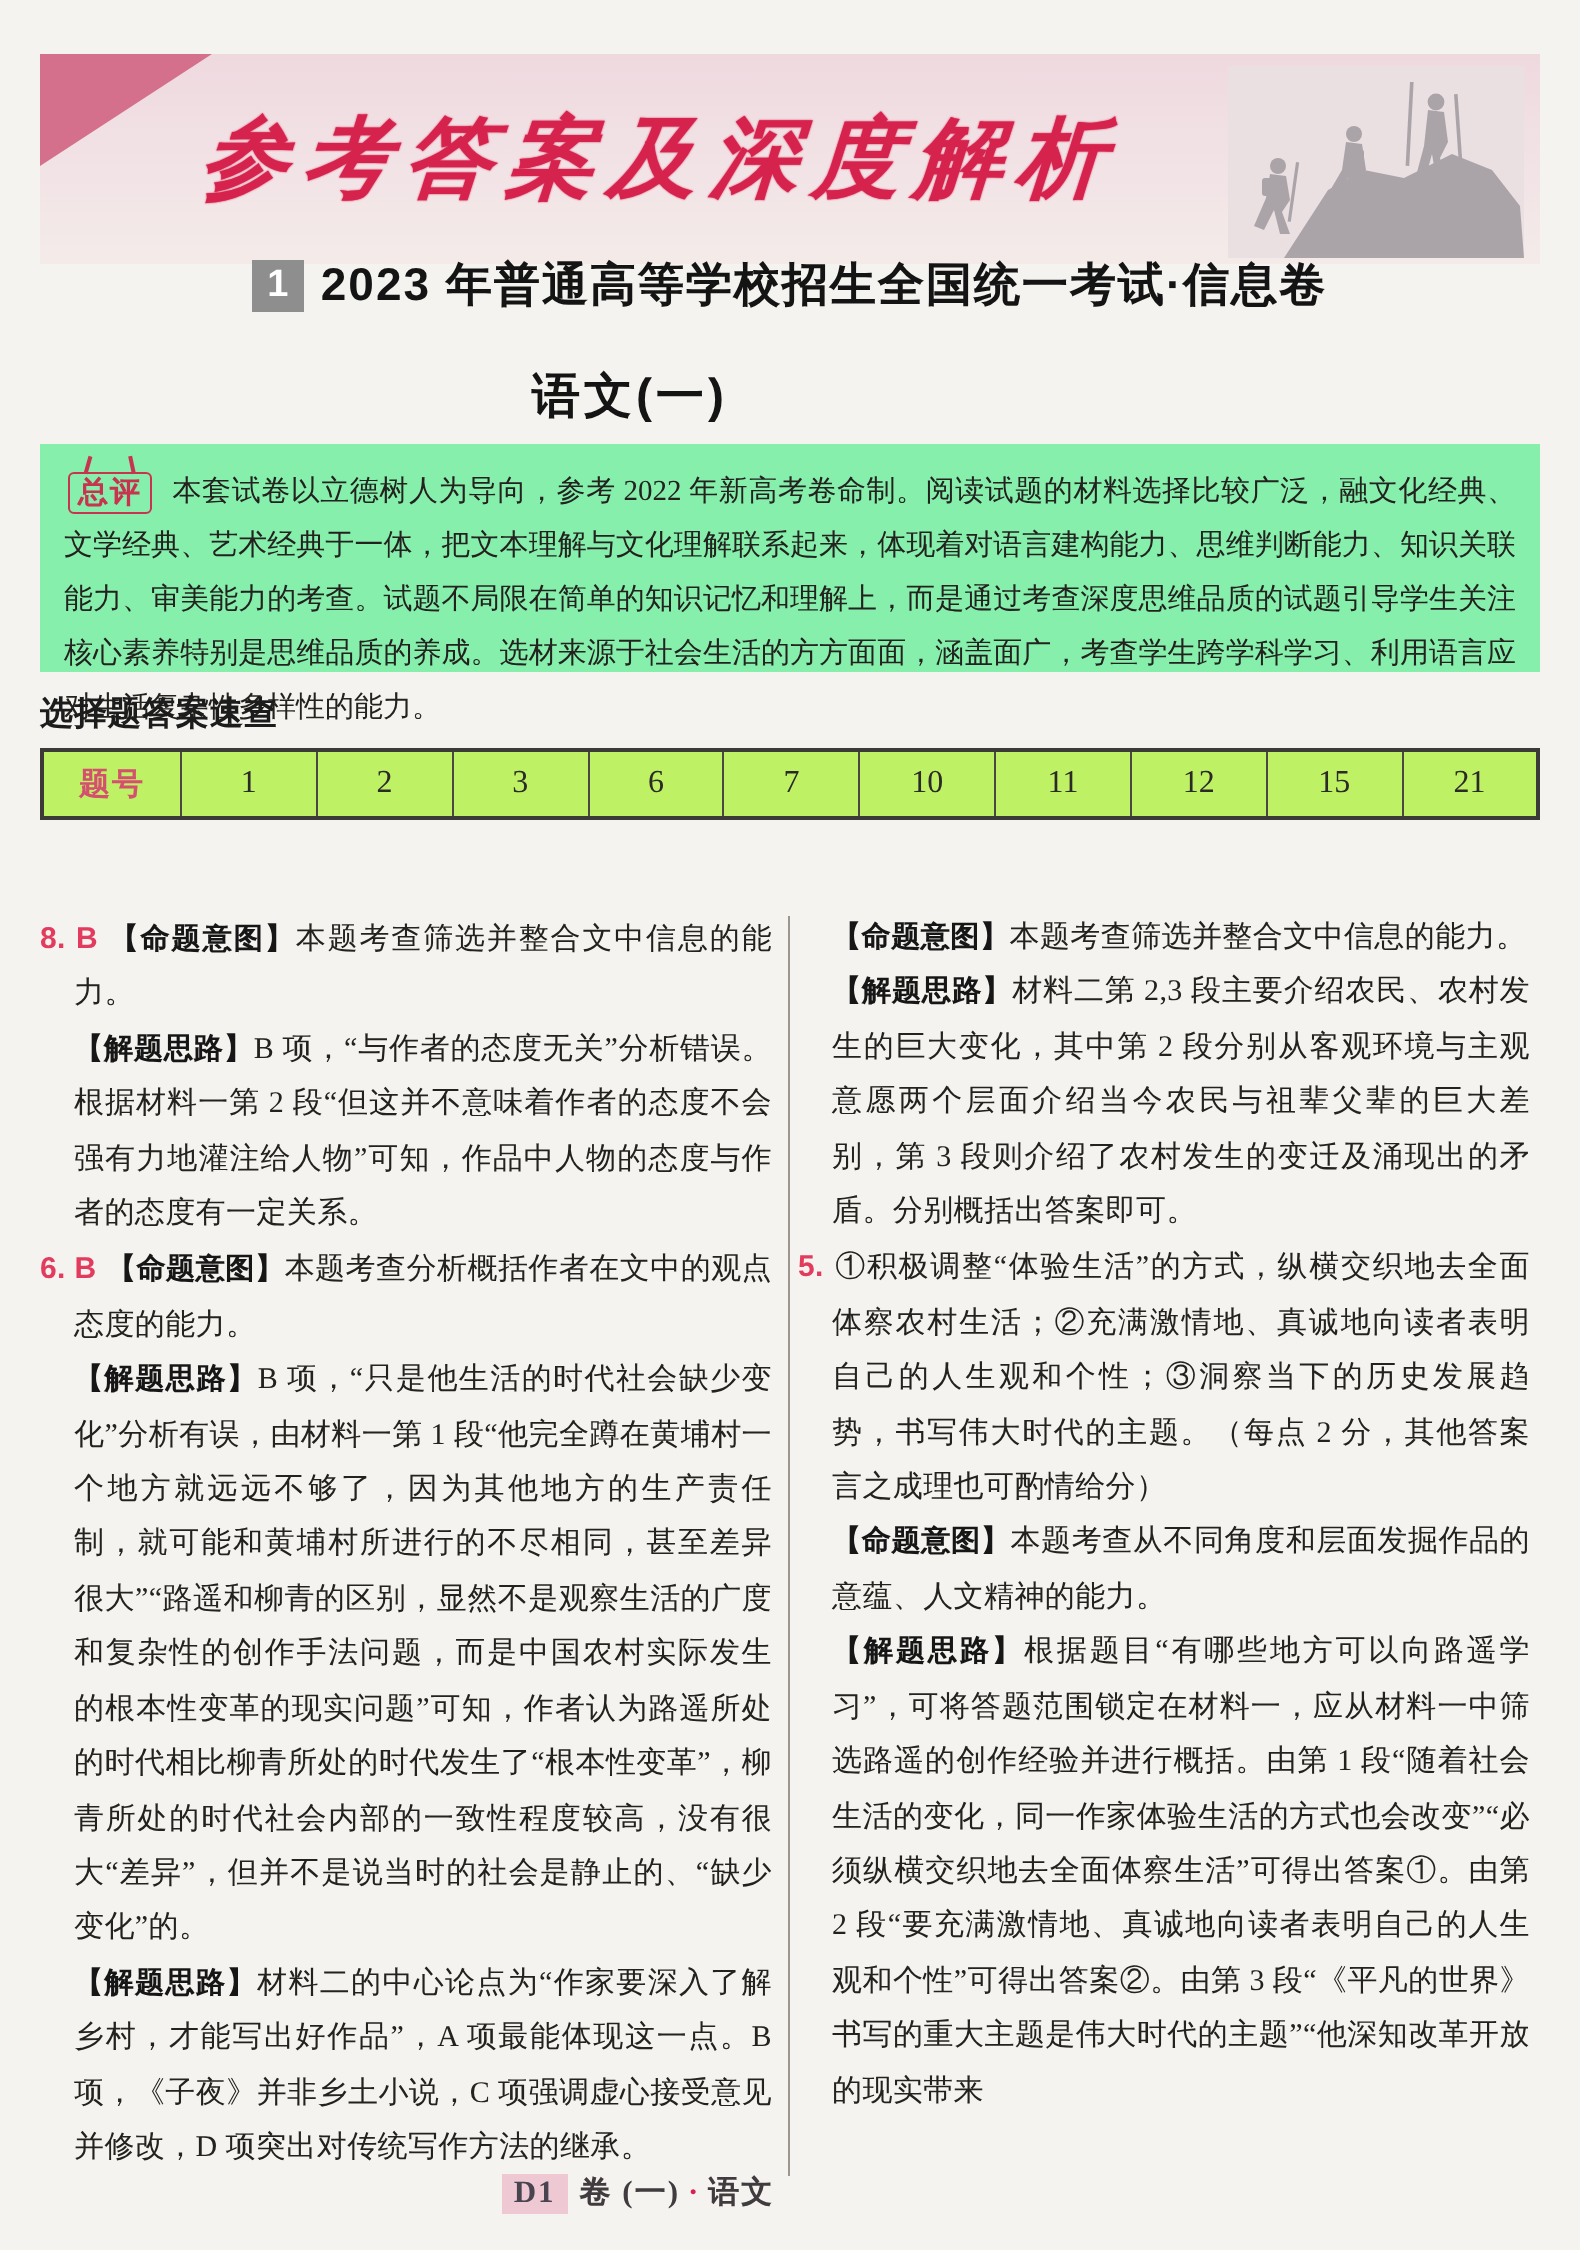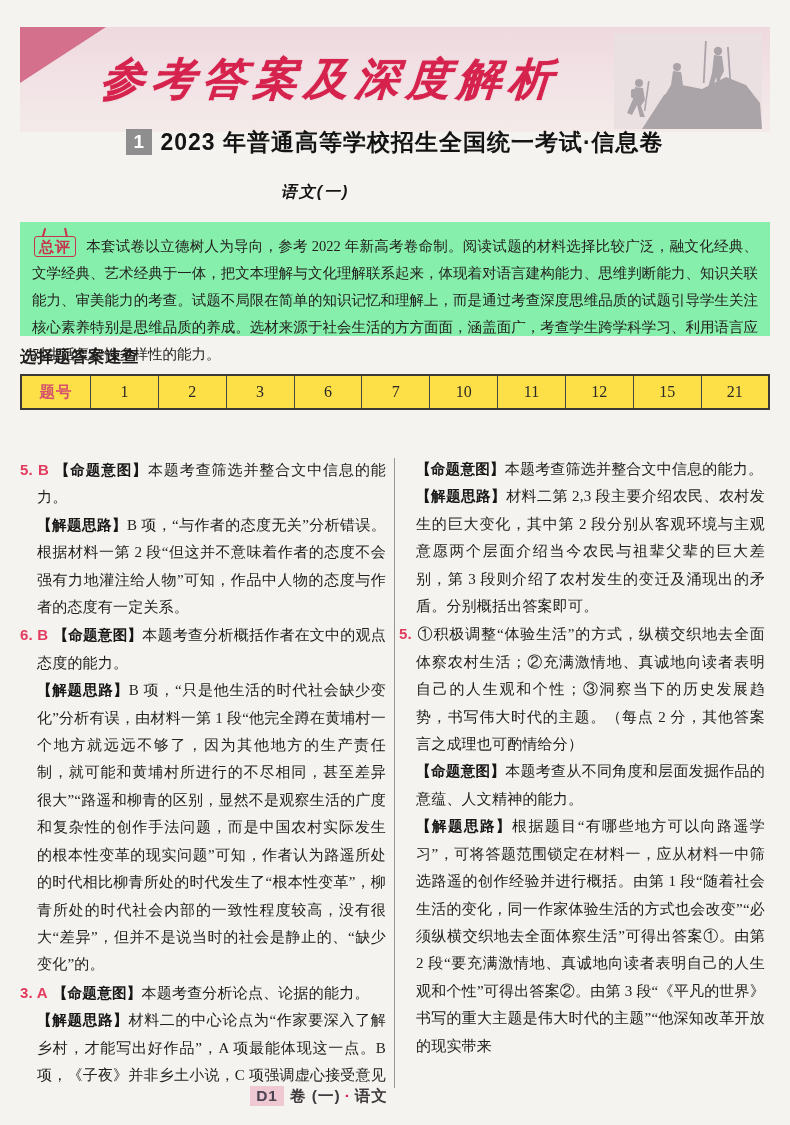--- a/index.html
+++ b/index.html
@@ -34,21 +34,21 @@
     font-family:"Liberation Sans","DejaVu Sans",sans-serif;
     font-weight:bold;font-size:23px;color:#141414;letter-spacing:1px;
   }
   .exam-badge{
     display:inline-block;width:26px;height:26px;line-height:26px;margin-right:8px;
     background:#8e8e8e;color:#fff;font-size:19px;text-align:center;vertical-align:2px;
   }
   .exam-sub{
     position:absolute;left:0;top:182px;width:630px;text-align:center;
     font-family:"Liberation Sans","DejaVu Sans",sans-serif;
-    font-weight:bold;font-size:16px;color:#141414;letter-spacing:2px;font-style:italic;
+    font-weight:bold;font-size:24px;color:#141414;letter-spacing:2px;
   }
   
   .overview{
     position:absolute;left:20px;top:222px;width:750px;height:114px;box-sizing:border-box;
     background:#86efac;padding:11px 12px 0 12px;
     font-size:14.5px;line-height:27px;text-align:justify;color:#23221f;
   }
   .ov-label{
     position:relative;display:inline-block;margin-right:10px;margin-left:2px;
     border:1.6px solid #c8334f;border-radius:3px;color:#c8334f;
@@ -66,21 +66,21 @@
     font-family:Liberation Sans, sans-serif;
     font-weight:bold;font-size:16.5px;color:#1c1c1c;letter-spacing:0.5px;
   }
   .qtable{
     position:absolute;left:20px;top:374px;width:750px;border-collapse:collapse;
     border:2px solid #3c3a38;table-layout:fixed;
   }
   .qtable th,.qtable td{
     border:1.2px solid #4a4846;height:32px;text-align:center;padding:0;
   }
-  .qrow-head{background:#fde047;}
+  .qrow-head{background:#bef264;}
   .qlabel{
     font-family:"Liberation Sans","DejaVu Sans",sans-serif;
     color:#d5506e;font-weight:bold;font-size:15.5px;letter-spacing:1px;width:68px;
   }
   .qcell{font-size:16px;color:#2b2a27;font-weight:normal;}
   
   .columns{
     position:absolute;left:20px;top:456px;width:750px;height:632px;
     display:flex;overflow:hidden;
   }
@@ -96,21 +96,21 @@
     font-family:"Liberation Sans","DejaVu Sans",sans-serif;
     font-weight:bold;color:#e23b5e;font-size:15px;
   }
   .plabel{
     font-family:"Liberation Sans","DejaVu Sans",sans-serif;
     font-weight:bold;color:#161616;font-size:14.6px;
   }
   
   .footer{
     position:absolute;left:0;top:1086px;width:638px;text-align:center;
-    font-family:Liberation Sans, sans-serif;
+    font-family:Liberation Serif, serif;
     font-weight:bold;font-size:15.5px;color:#3f3b3e;letter-spacing:1px;
   }
   .footer-badge{
     display:inline-block;background:#eec9d4;color:#4a4350;padding:1px 6px;margin-right:6px;
   }
   .footer-dot{color:#d6234d;padding:0 4px;}
 </style>
 </head>
 <body>
 
@@ -164,29 +164,28 @@
         <td class="qcell">12</td>
         <td class="qcell">15</td>
         <td class="qcell">21</td>
       </tr>
   </tbody>
 </table>
 
 <div class="columns">
   <div class="col">
 
-      <p><span class="num">5. B</span><span class="plabel">【命题意图】</span><span>本题考查筛选并整合文中信息的能力。</span></p>
+      <p><span class="num">8. B</span><span class="plabel">【命题意图】</span><span>本题考查筛选并整合文中信息的能力。</span></p>
 
       <p><span class="plabel">【解题思路】</span><span>B 项，“与作者的态度无关”分析错误。根据材料一第 2 段“但这并不意味着作者的态度不会强有力地灌注给人物”可知，作品中人物的态度与作者的态度有一定关系。</span></p>
 
       <p><span class="num">6. B</span><span class="plabel">【命题意图】</span><span>本题考查分析概括作者在文中的观点态度的能力。</span></p>
 
       <p><span class="plabel">【解题思路】</span><span>B 项，“只是他生活的时代社会缺少变化”分析有误，由材料一第 1 段“他完全蹲在黄埔村一个地方就远远不够了，因为其他地方的生产责任制，就可能和黄埔村所进行的不尽相同，甚至差异很大”“路遥和柳青的区别，显然不是观察生活的广度和复杂性的创作手法问题，而是中国农村实际发生的根本性变革的现实问题”可知，作者认为路遥所处的时代相比柳青所处的时代发生了“根本性变革”，柳青所处的时代社会内部的一致性程度较高，没有很大“差异”，但并不是说当时的社会是静止的、“缺少变化”的。</span></p>
 
-      <p><span class="num">3. A</span><span class="plabel">【命题意图】</span><span>本题考查分析论点、论据的能力。</span></p>
 
       <p><span class="plabel">【解题思路】</span><span>材料二的中心论点为“作家要深入了解乡村，才能写出好作品”，A 项最能体现这一点。B 项，《子夜》并非乡土小说，C 项强调虚心接受意见并修改，D 项突出对传统写作方法的继承。</span></p>
 
     </div>
   <div class="col-divider"></div>
   <div class="col">
 
 
       <p><span class="plabel">【命题意图】</span><span>本题考查筛选并整合文中信息的能力。</span></p>
 

